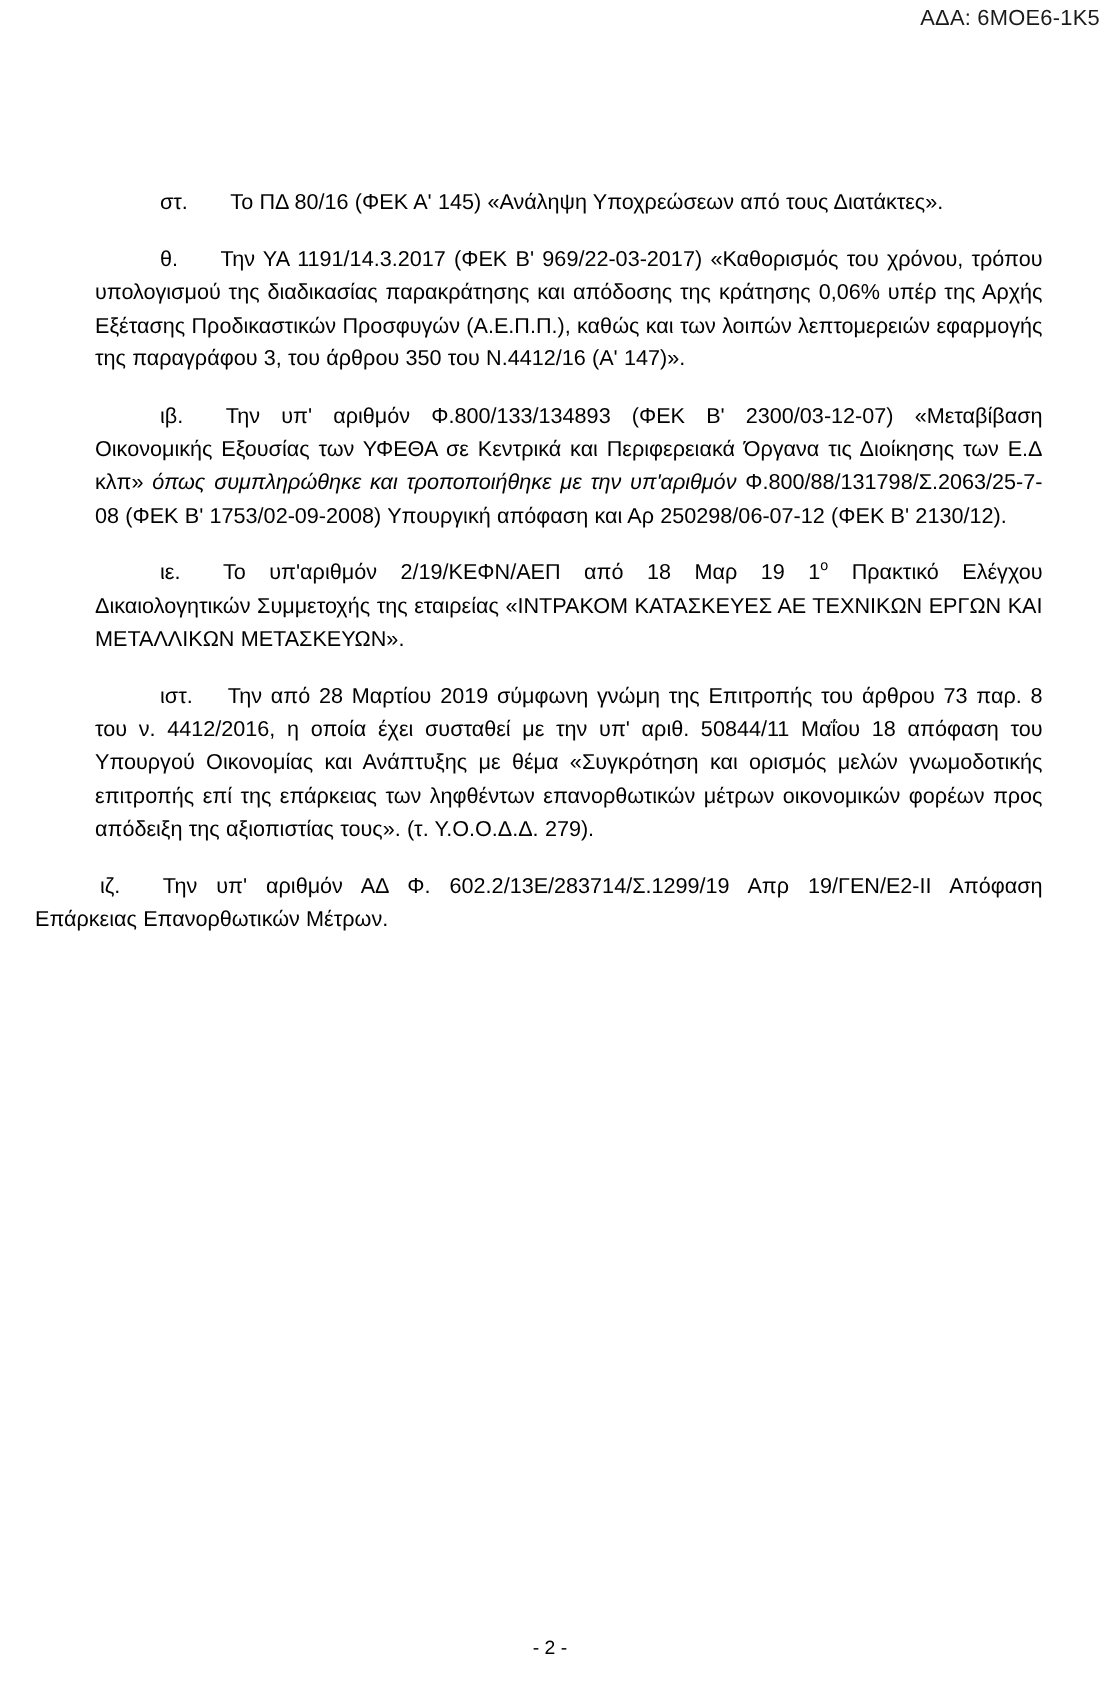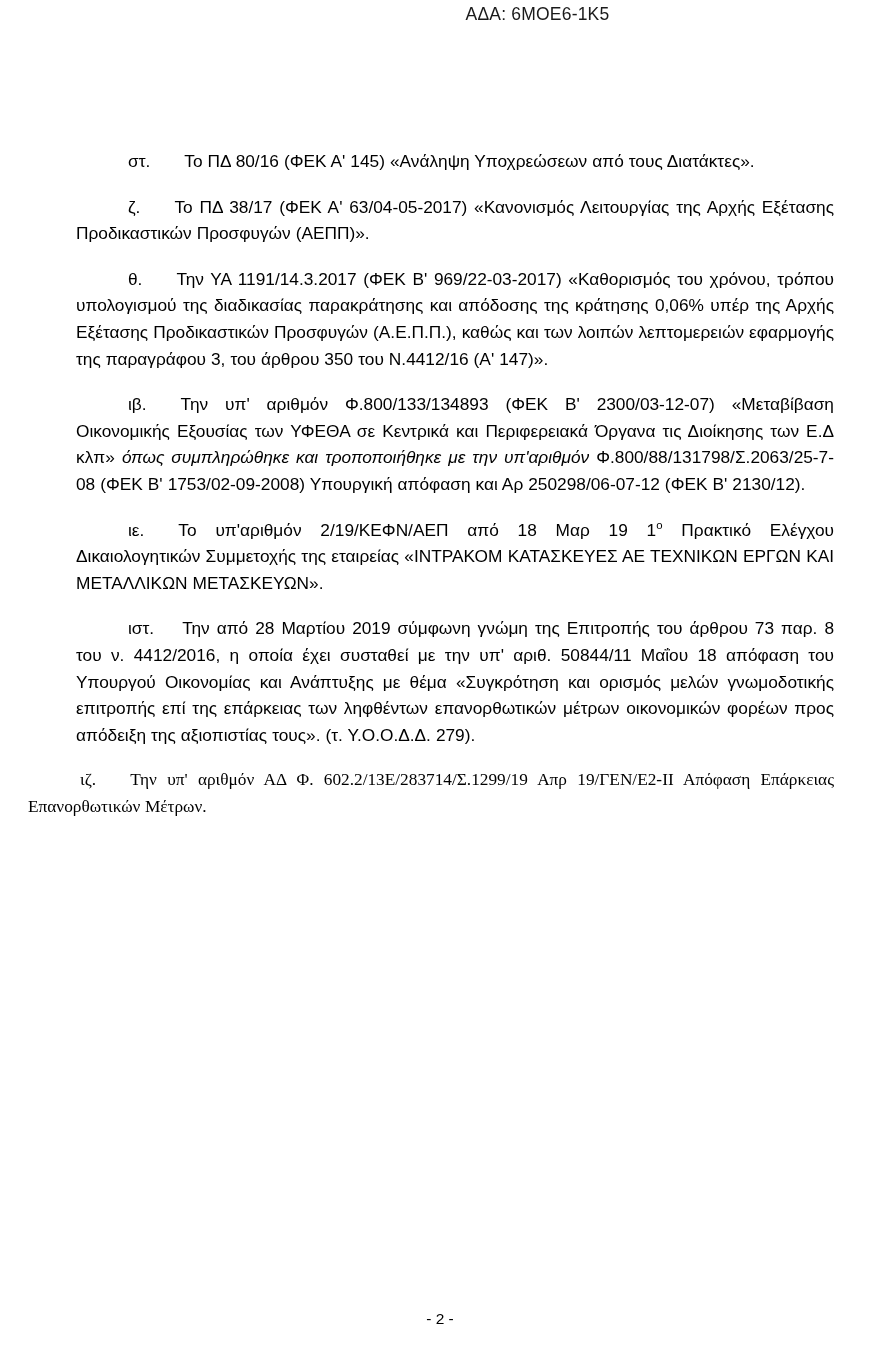--- a/index.html
+++ b/index.html
@@ -21,21 +21,21 @@
     overflow: hidden;
     box-sizing: border-box;
   }
 
   
   .ada-stamp {
     position: absolute;
     top: 4px;
     left: 0;
     right: 0;
-    text-align: center;
+    text-align: right;
     font-size: 17.5px;
     line-height: 20px;
     letter-spacing: 0.2px;
     color: #1a1a1a;
     font-family: "Liberation Sans", "DejaVu Sans", sans-serif;
     padding-left: 195px;
     white-space: nowrap;
   }
 
   
@@ -52,21 +52,21 @@
     text-align: justify;
     text-justify: inter-word;
     font-size: 17.3px;
     line-height: 26.6px;
     color: #000000;
     text-indent: 52px;
     word-spacing: 0.2px;
     -webkit-hyphens: none;
     hyphens: none;
   }
-  p.para:last-child { margin-bottom: 16px; font-family: Liberation Serif, serif; }
+  p.para:last-child { margin-bottom: 16px; }
 
   
   .enum {
     white-space: nowrap;
   }
   .tab {
     display: inline-block;
     width: 34px;
   }
   .tab-wide {
@@ -101,21 +101,20 @@
 <body>
 
 <div class="page">
 
   <div class="ada-stamp">ΑΔΑ: 6ΜΟΕ6-1Κ5</div>
 
   <div class="content">
 
     <p class="para gap-lg"><span class="enum">στ.</span><span class="tab"></span><span>Το ΠΔ 80/16 (ΦΕΚ Α' 145) «Ανάληψη Υποχρεώσεων από τους Διατάκτες».</span></p>
 
-    <p class="para gap-lg"><span class="enum">ζ.</span><span class="tab"></span><span>Το ΠΔ 38/17 (ΦΕΚ Α' 63/04-05-2017) «Κανονισμός Λειτουργίας της Αρχής Εξέτασης Προδικαστικών Προσφυγών (ΑΕΠΠ)».</span></p>
 
 
     <p class="para gap-lg"><span class="enum">θ.</span><span class="tab"></span><span>Την ΥΑ 1191/14.3.2017 (ΦΕΚ Β' 969/22-03-2017) «Καθορισμός του χρόνου, τρόπου υπολογισμού της διαδικασίας παρακράτησης και απόδοσης της κράτησης 0,06% υπέρ της Αρχής Εξέτασης Προδικαστικών Προσφυγών (Α.Ε.Π.Π.), καθώς και των λοιπών λεπτομερειών εφαρμογής της παραγράφου 3, του άρθρου 350 του Ν.4412/16 (Α' 147)».</span></p>
 
 
 
     <p class="para gap-lg"><span class="enum">ιβ.</span><span class="tab"></span><span>Την υπ' αριθμόν Φ.800/133/134893 (ΦΕΚ Β' 2300/03-12-07) «Μεταβίβαση Οικονομικής Εξουσίας των ΥΦΕΘΑ σε Κεντρικά και Περιφερειακά Όργανα τις Διοίκησης των Ε.Δ κλπ» </span><span class="ital">όπως συμπληρώθηκε και τροποποιήθηκε με την υπ'αριθμόν</span><span> Φ.800/88/131798/Σ.2063/25-7-08 (ΦΕΚ Β' 1753/02-09-2008) Υπουργική απόφαση και Αρ 250298/06-07-12 (ΦΕΚ Β' 2130/12).</span></p>
 
 
 

